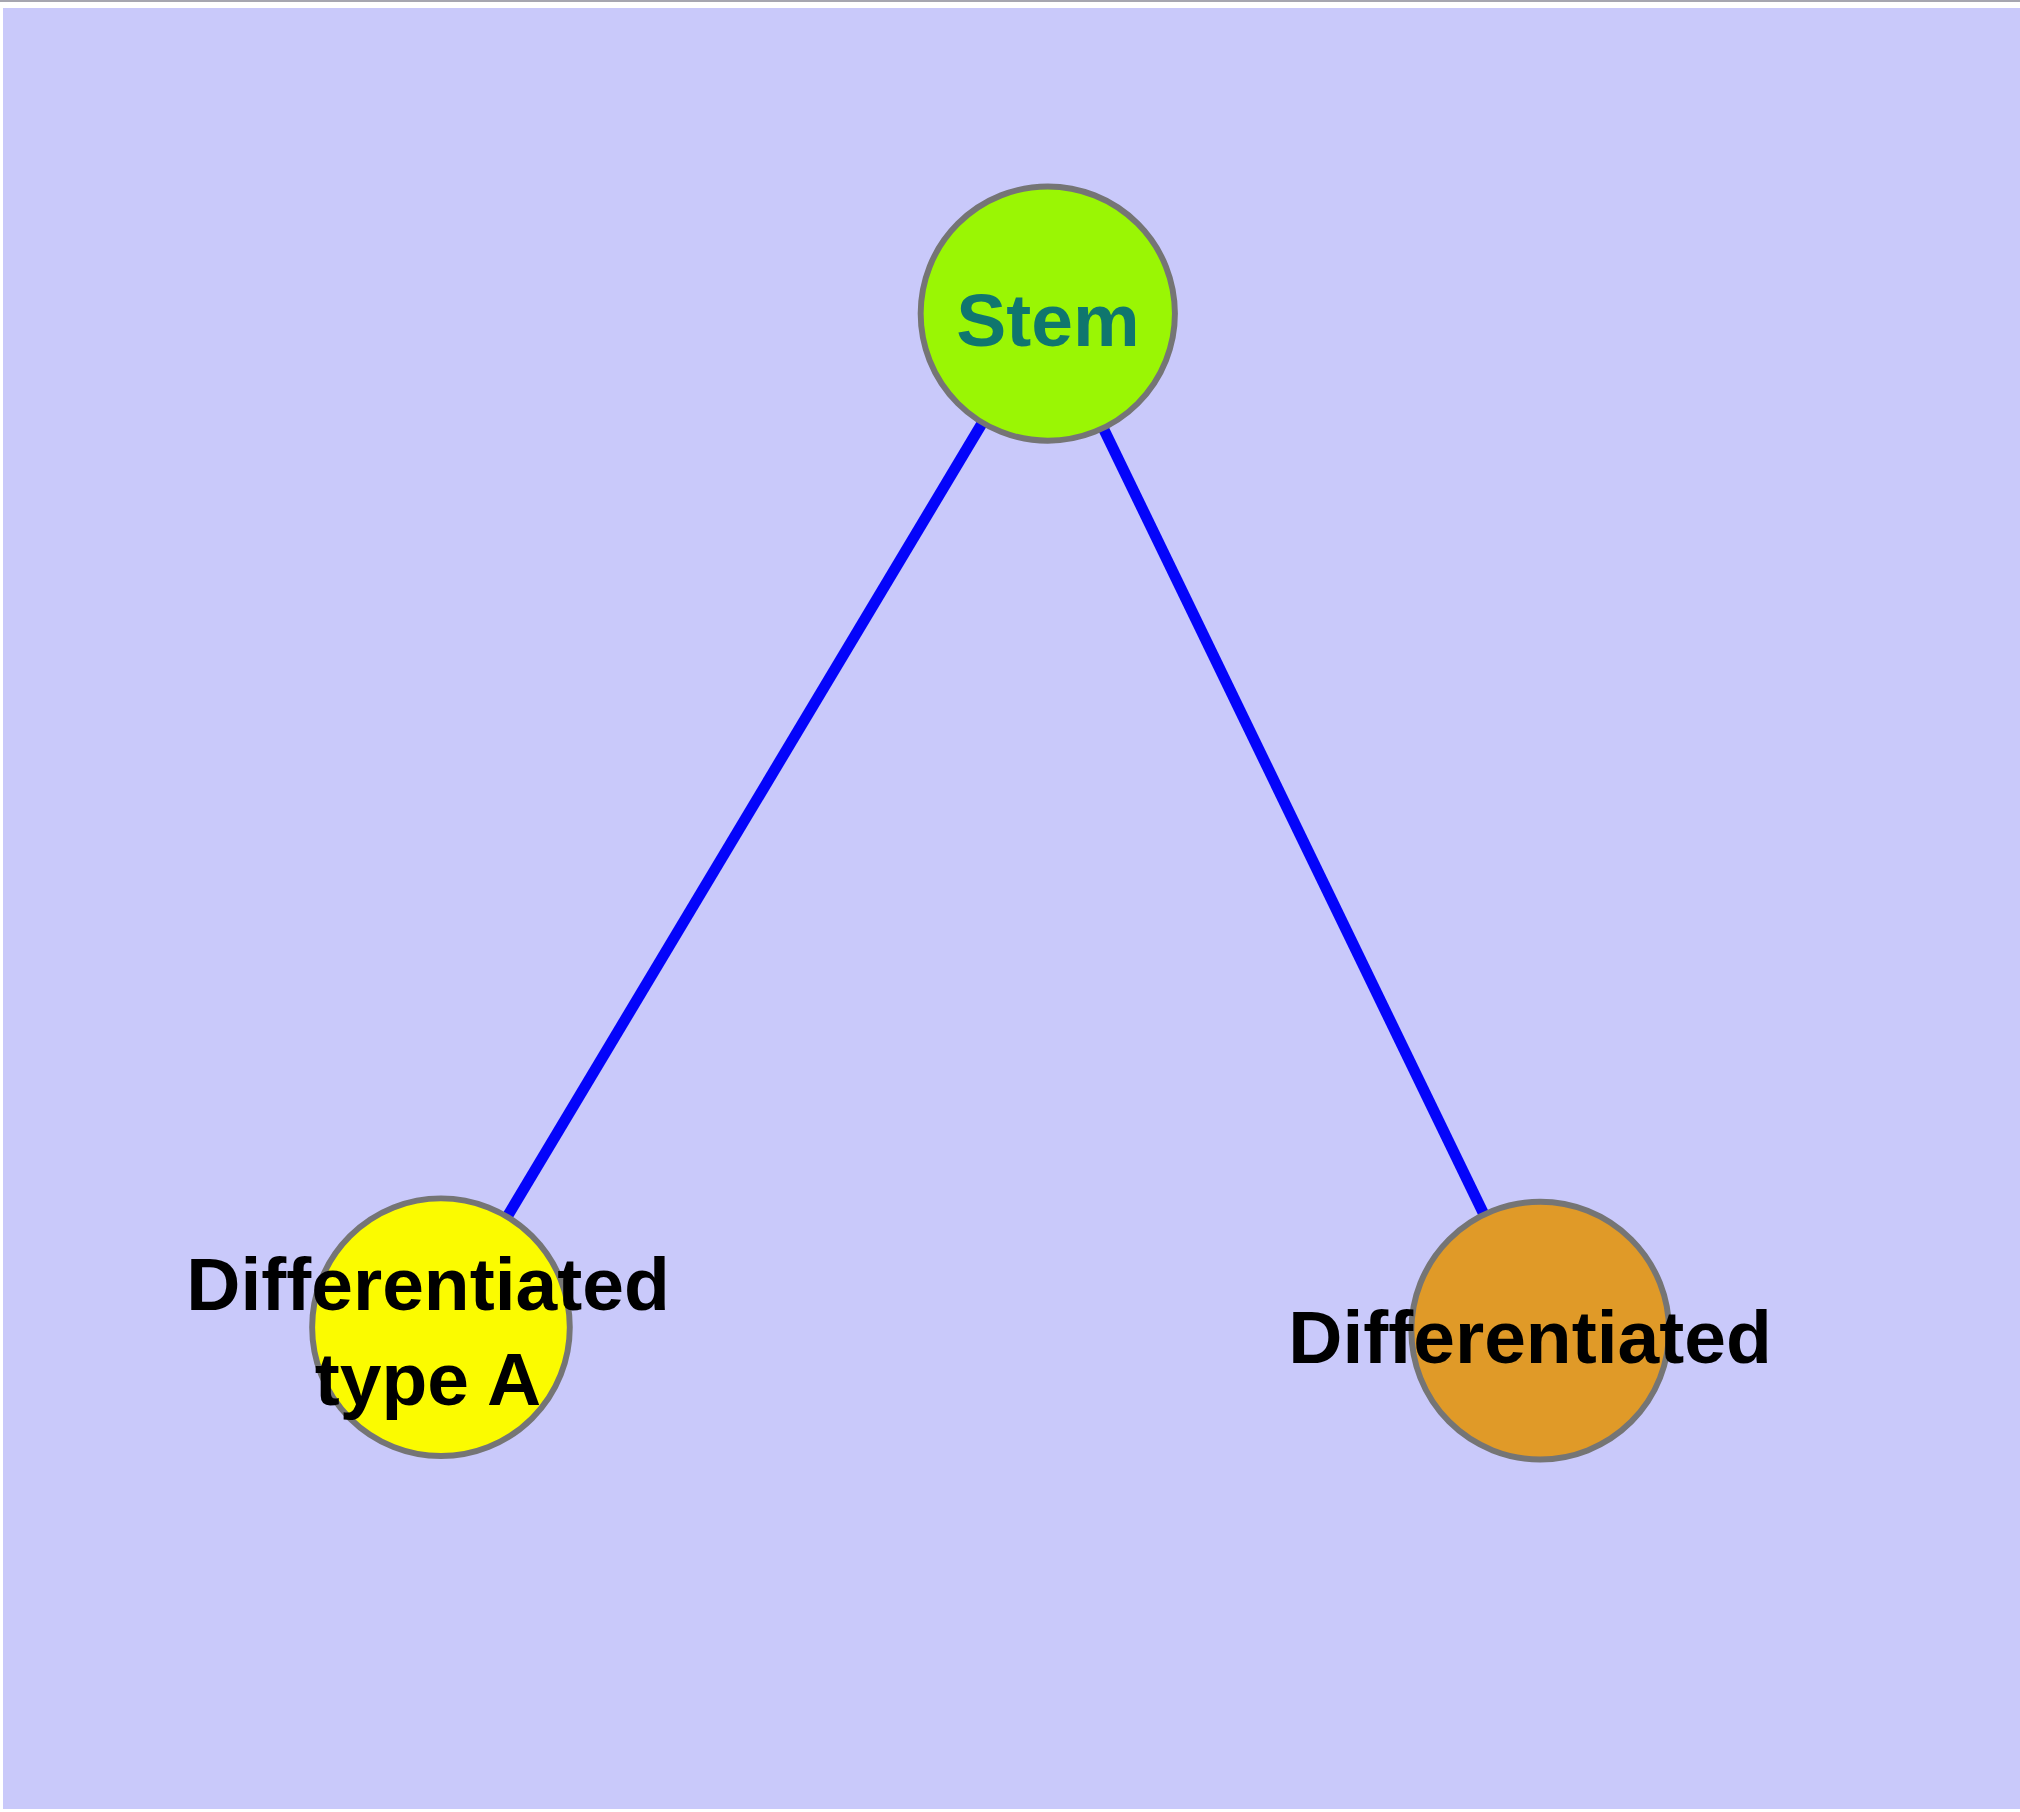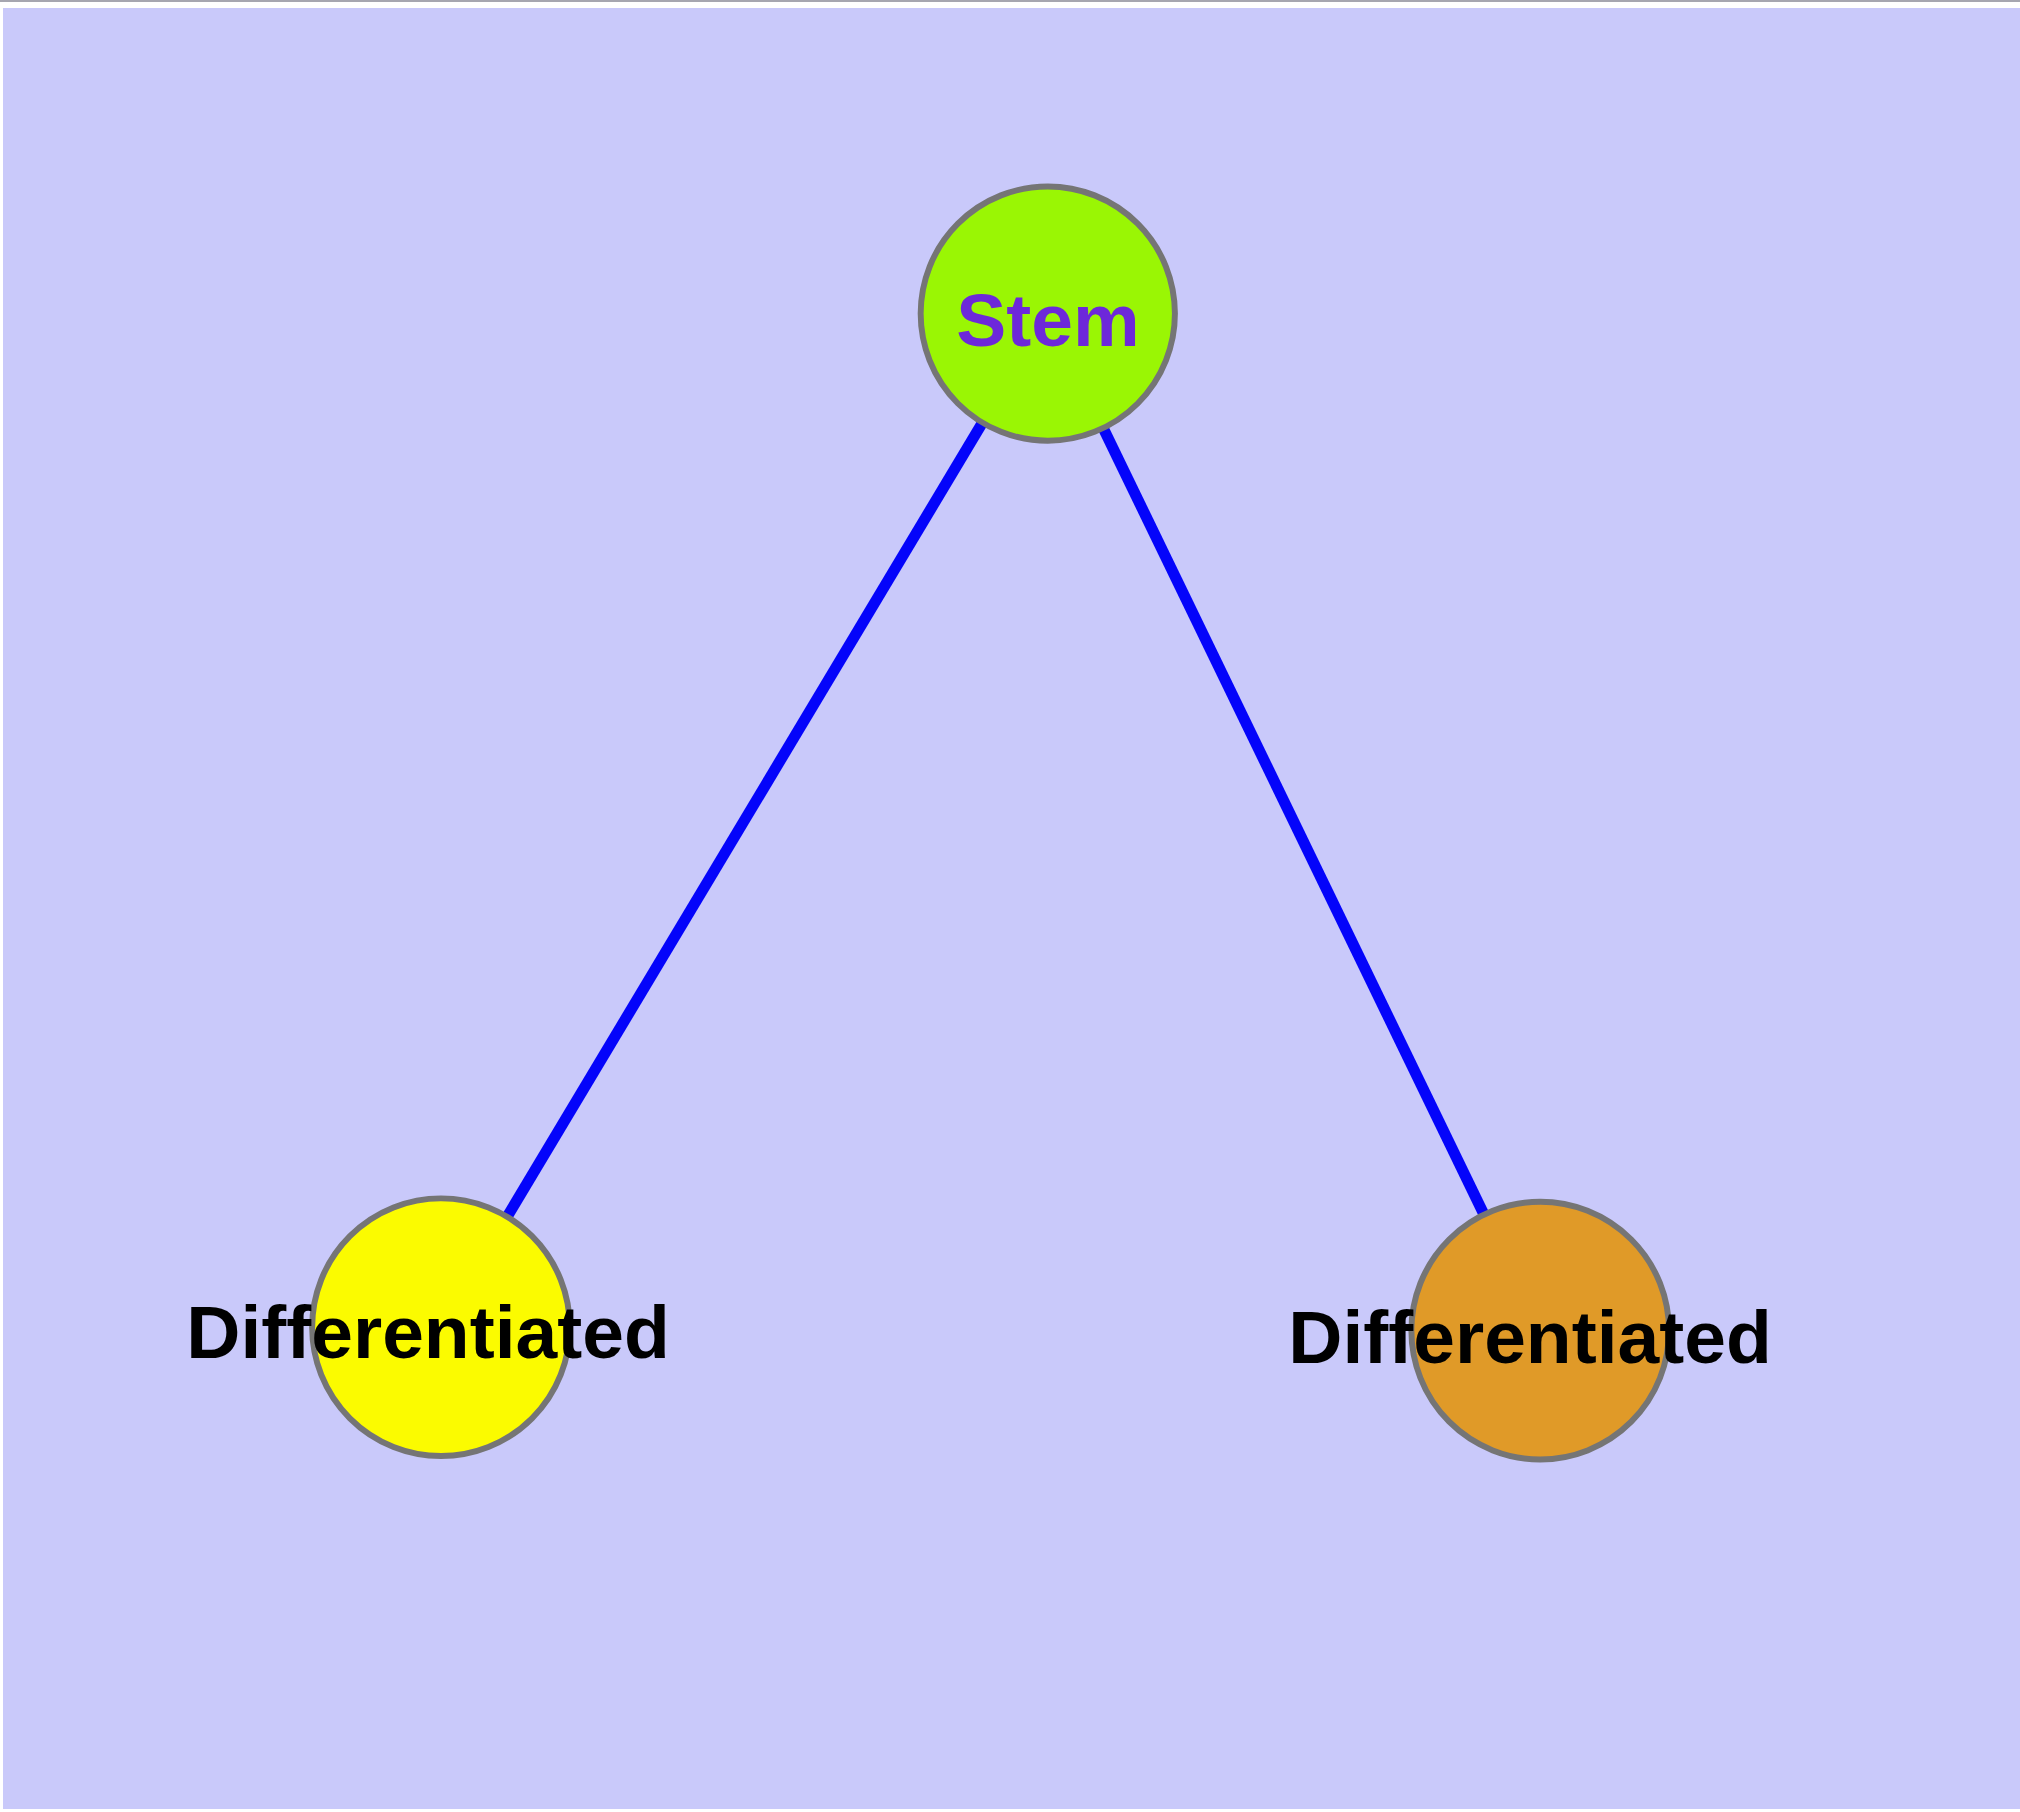--- a/index.html
+++ b/index.html
@@ -62,26 +62,27 @@
 
   <svg class="graph-svg" viewBox="0 0 2384 2138">
     <line class="edge-line" x1="1236" y1="370" x2="520" y2="1566" stroke="#0404fa"></line>
     <line class="edge-line" x1="1236" y1="370" x2="1817" y2="1570" stroke="#0404fa"></line>
 
     <circle class="node-circle" cx="1236" cy="370" r="150" fill="#9af604" stroke="#757575"></circle>
     <circle class="node-circle" cx="520" cy="1566" r="152" fill="#fbfb00" stroke="#757575"></circle>
     <circle class="node-circle" cx="1817" cy="1570" r="152" fill="#e09a28" stroke="#757575"></circle>
   </svg>
 
-  <div class="node-label" style="left: 1048px; top: 320px; color: #6d28d9;">
+  <div class="node-label" style="left: 1048px; top: 320px; color: #0f766e;">
     <span class="line">Stem</span>
   </div>
 
   <div class="node-label" style="left: 428px; top: 1332px; color: rgb(0, 0, 0);">
     <span class="line">Differentiated</span>
+    <span class="line">type A</span>
   </div>
 
   <div class="node-label" style="left: 1530px; top: 1337px; color: rgb(0, 0, 0);">
     <span class="line">Differentiated</span>
   </div>
 
 </div>
 
 
 </body></html>

